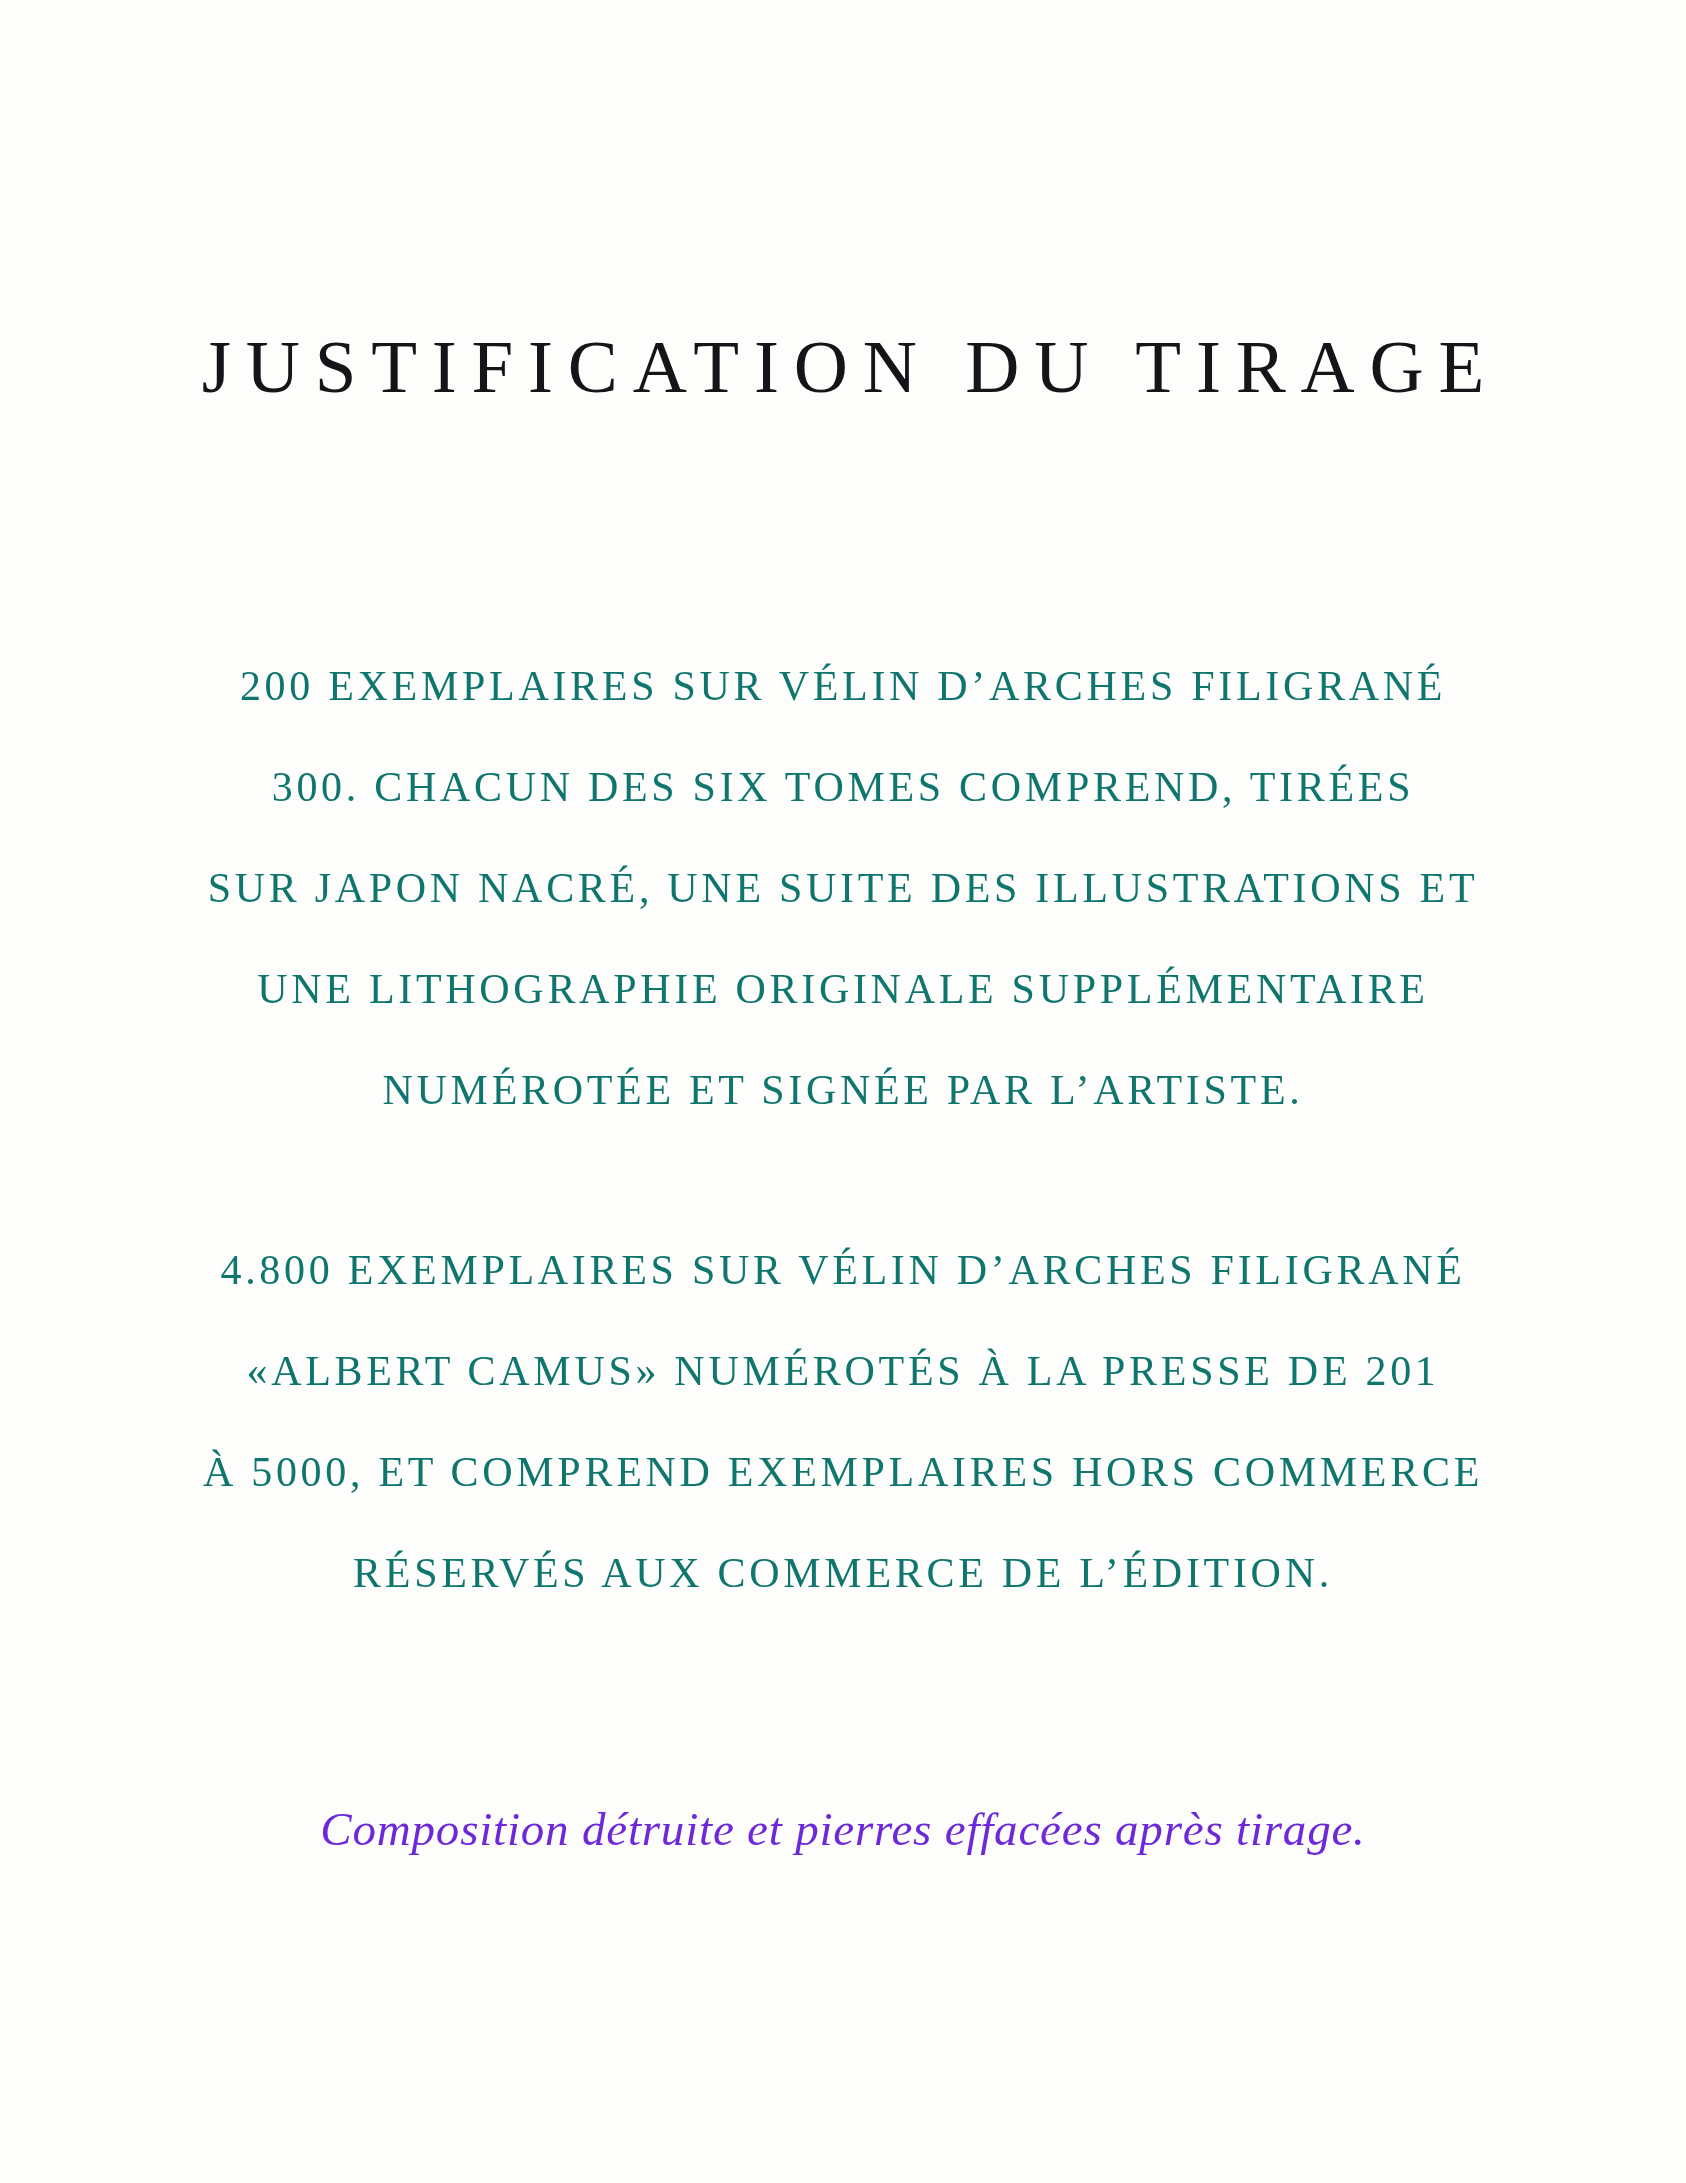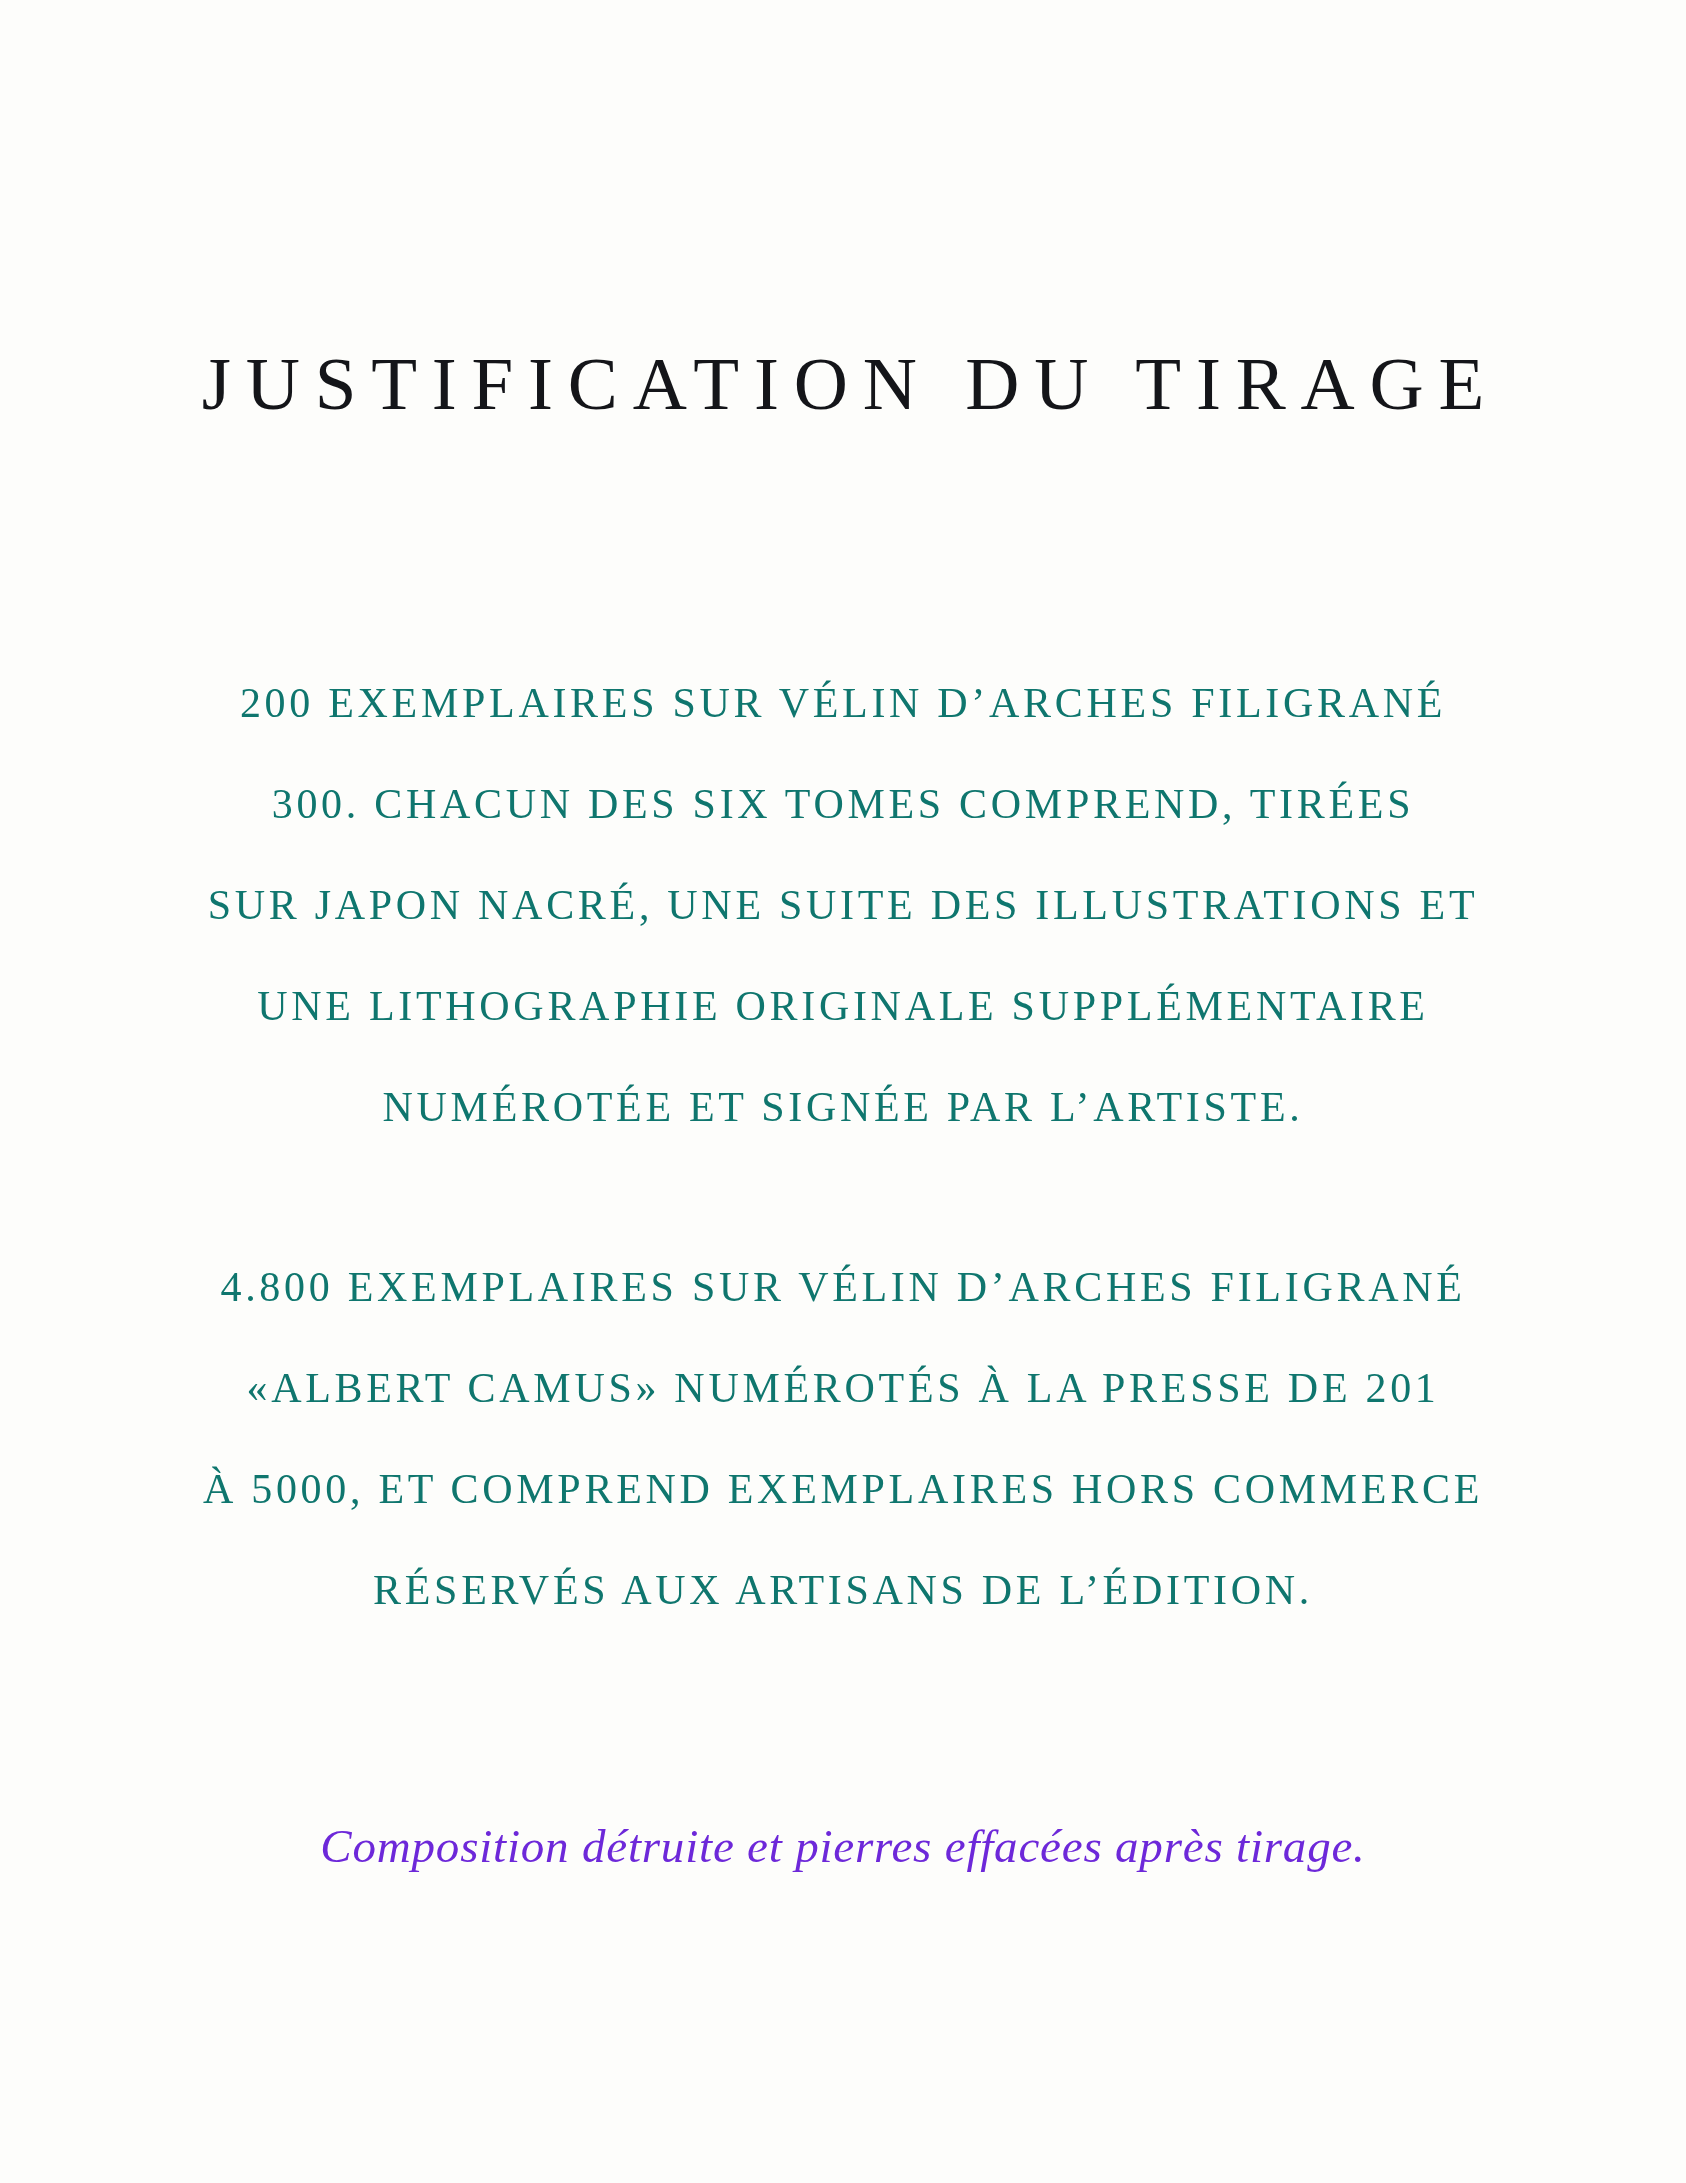--- a/index.html
+++ b/index.html
@@ -17,21 +17,21 @@
   .page {
     position: relative;
     width: 1686px;
     height: 2183px;
     background: #fdfdfb;
     overflow: hidden;
   }
   .content {
     position: absolute;
     left: 94px;
-    top: 17px;
+    top: 0;
     width: 1498px;
     height: 2016px;
   }
 
   
   .title {
     margin-top: 329px;
     text-align: center;
     font-family: "Liberation Serif", serif;
     font-size: 75px;
@@ -97,20 +97,20 @@
       <span class="ln t3">300. CHACUN DES SIX TOMES COMPREND, TIRÉES</span>
       <span class="ln t4">SUR JAPON NACRÉ, UNE SUITE DES ILLUSTRATIONS ET</span>
       <span class="ln t4">UNE LITHOGRAPHIE ORIGINALE SUPPLÉMENTAIRE</span>
       <span class="ln t5">NUMÉROTÉE ET SIGNÉE PAR L’ARTISTE.</span>
     </div>
 
     <div class="para justified" id="para-2">
       <span class="ln t1">4.800 EXEMPLAIRES SUR VÉLIN D’ARCHES FILIGRANÉ</span>
       <span class="ln t2">«ALBERT CAMUS» NUMÉROTÉS À LA PRESSE DE 201</span>
       <span class="ln t4">À 5000, ET COMPREND EXEMPLAIRES HORS COMMERCE</span>
-      <span class="ln t5">RÉSERVÉS AUX ARTISANS DE L’ÉDITION.</span>
+      <span class="ln t5">RÉSERVÉS AUX COMMERCE DE L’ÉDITION.</span>
     </div>
 
     <div class="colophon">Composition détruite et pierres effacées après tirage.</div>
 
   </div>
 </div>
 
 
 </body></html>

